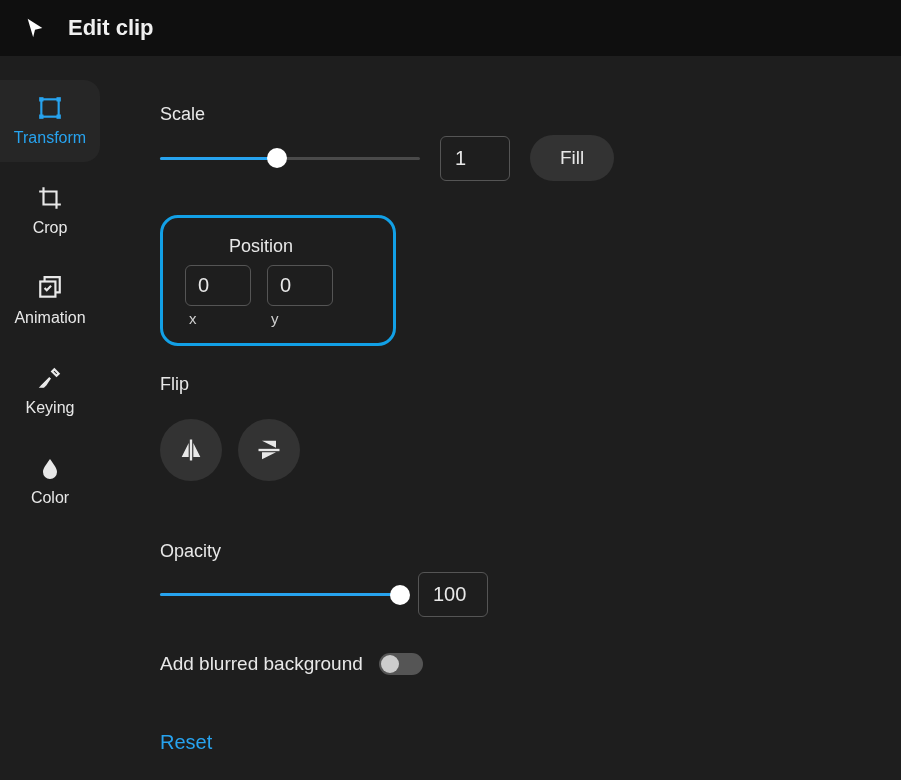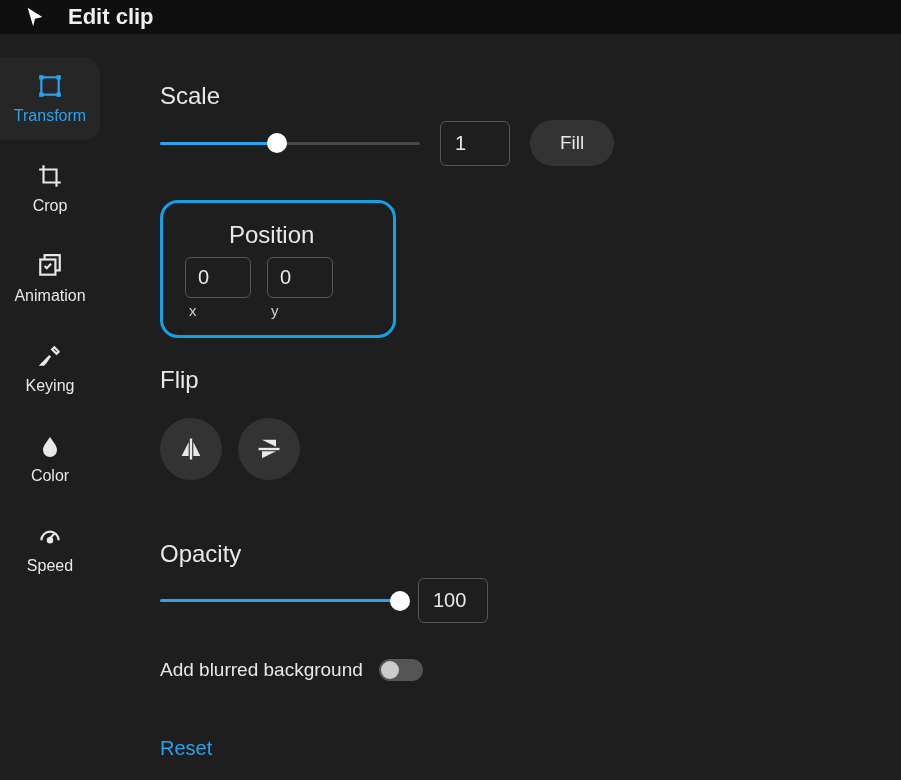--- a/index.html
+++ b/index.html
@@ -9,21 +9,21 @@
   .titlebar .title { font-size: 22px; font-weight: 600; color: #f0f0f0; }
   .body { flex: 1; display: flex; background: #1e1e1e; }
   .sidebar { width: 100px; background: #1e1e1e; display: flex; flex-direction: column; align-items: stretch; padding-top: 20px; }
   .sidebar-item { display: flex; flex-direction: column; align-items: center; justify-content: center; gap: 8px; height: 90px; cursor: pointer; color: #e8e8e8; font-size: 16px; }
   .sidebar-item.active { color: #27a3ef; position: relative; }
   .sidebar-item.active::after { content: ""; position: absolute; inset: 4px 0 4px 0; background: #262626; border-top-right-radius: 16px; border-bottom-right-radius: 16px; z-index: 0; }
   .sidebar-item > * { position: relative; z-index: 1; }
   .sidebar-item .icon { width: 26px; height: 26px; display: flex; align-items: center; justify-content: center; }
   .sidebar-item .lbl { font-size: 16px; }
   .main { flex: 1; padding: 48px 40px 20px 60px; background: #1e1e1e; position: relative; }
-  .section-label { font-size: 24px; color: #e8e8e8; margin-bottom: 10px; }
+  .section-label { font-size: 18px; color: #e8e8e8; margin-bottom: 10px; }
   .scale-row { display: flex; align-items: center; gap: 20px; margin-bottom: 34px; }
   .slider { position: relative; width: 260px; height: 24px; display: flex; align-items: center; cursor: pointer; }
   .slider .track { position: absolute; left: 0; right: 0; height: 3px; background: #4a4a4a; border-radius: 2px; }
   .slider .fill { position: absolute; left: 0; height: 3px; background: #27a3ef; border-radius: 2px; }
   .slider .thumb { position: absolute; width: 20px; height: 20px; background: #fff; border-radius: 50%; top: 2px; transform: translateX(-50%); }
   .num-input { background: #1e1e1e; border: 1px solid #555; border-radius: 6px; color: #e8e8e8; font-size: 20px; padding: 10px 14px; width: 70px; text-align: left; }
   .num-input.small { width: 66px; padding: 8px 12px; font-size: 20px; }
   .pill-btn { background: #333; color: #e8e8e8; border: none; border-radius: 999px; padding: 12px 30px; font-size: 19px; cursor: pointer; }
   .position-block { border: 3px solid #12a0e6; border-radius: 18px; padding: 18px 22px 16px 22px; width: 236px; margin-bottom: 28px; }
   .position-inputs { display: flex; gap: 16px; margin-top: 8px; }
@@ -103,30 +103,20 @@
 
       <div class="sidebar-item">
         <span class="icon">
           <svg width="24" height="24" viewBox="0 0 24 24">
               <path d="M12 3 C8 9 5 12 5 16 a7 7 0 0 0 14 0 C19 12 16 9 12 3 Z" fill="#e8e8e8"></path>
             </svg>
         </span>
         <span class="lbl">Color</span>
       </div>
 
-      <div class="sidebar-item">
-        <span class="icon">
-          <svg width="26" height="26" viewBox="0 0 24 24" fill="none" stroke="#e8e8e8" stroke-width="2">
-            <path d="M4 16 a8 8 0 1 1 16 0"></path>
-              <circle cx="12" cy="16" r="2" fill="#e8e8e8"></circle>
-              <path d="M12 14 L16 10"></path>
-          </svg>
-        </span>
-        <span class="lbl">Speed</span>
-      </div>
 
     </div>
 
     <div class="main">
 
       <div class="section-label">Scale</div>
       <div class="scale-row">
         <div class="slider">
           <div class="track"></div>
           <div class="fill" id="scale-fill" style="width: 45%;"></div>

